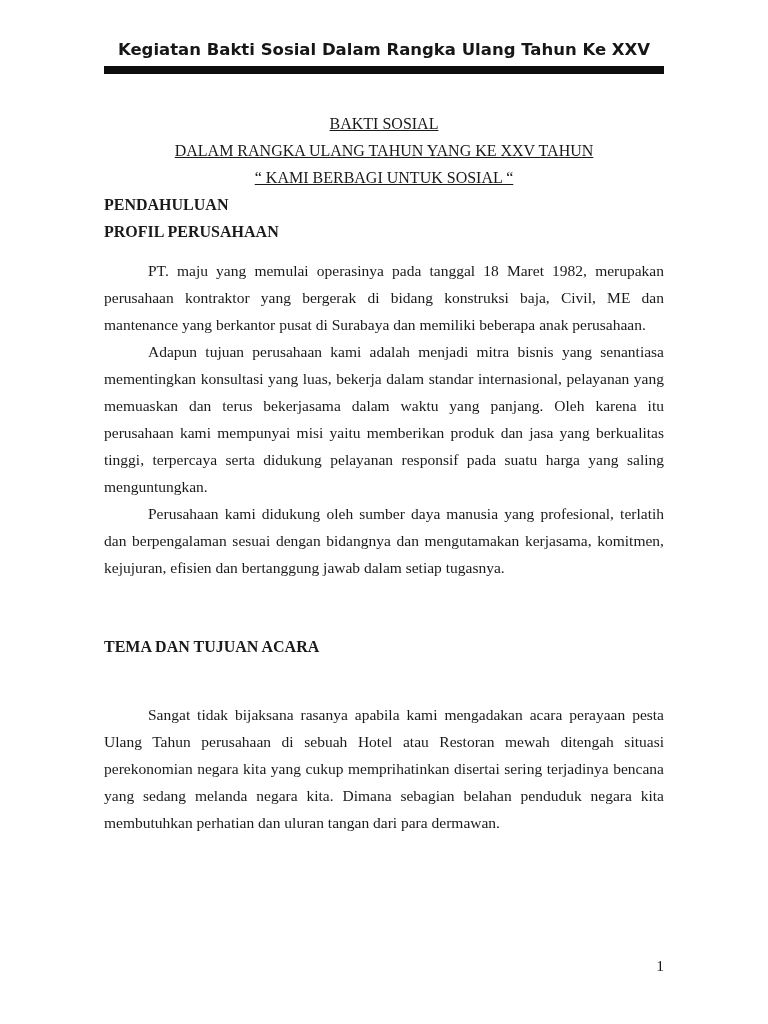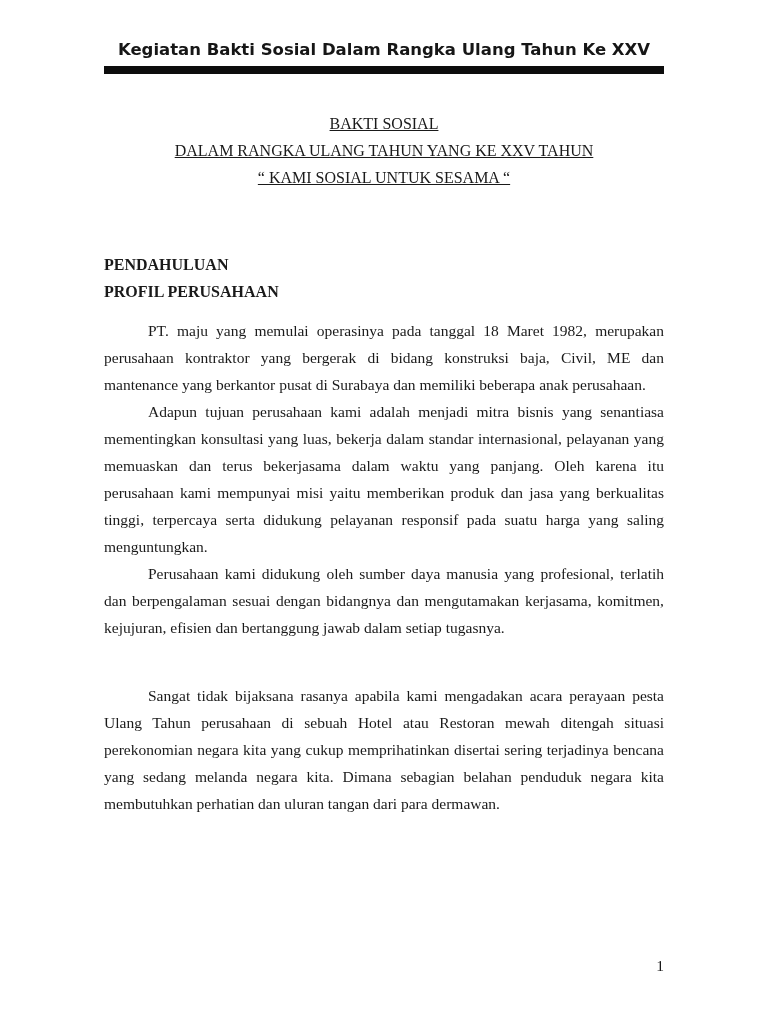--- a/index.html
+++ b/index.html
@@ -44,21 +44,20 @@
     }
     .doc-title {
       font-family: "Liberation Serif", serif;
       font-weight: normal;
       font-size: 16px;
       line-height: 27px;
       text-decoration: underline;
       color: #1a1a1a;
     }
     .section-headings {
-      margin-top: 60px;
     }
     .section-heading {
       font-family: "Liberation Serif", serif;
       font-weight: bold;
       font-size: 16px;
       line-height: 27px;
       color: #1a1a1a;
     }
     .body-para {
       font-family: "Liberation Serif", serif;
@@ -95,31 +94,32 @@
 
 <div class="page">
   <div class="content">
 
     <div class="header-title">Kegiatan Bakti Sosial Dalam Rangka Ulang Tahun Ke XXV</div>
     <div class="header-rule"></div>
 
     <div class="title-block">
       <div class="doc-title">BAKTI SOSIAL</div>
       <div class="doc-title">DALAM RANGKA ULANG TAHUN YANG KE XXV TAHUN</div>
-      <div class="doc-title">“ KAMI SOSIAL UNTUK SESAMA “</div>
+      <div class="doc-title">“ KAMI BERBAGI UNTUK SOSIAL “</div>
     </div>
 
     <div class="section-headings">
       <div class="section-heading">PENDAHULUAN</div>
       <div class="section-heading">PROFIL PERUSAHAAN</div>
     </div>
 
     <p class="body-para first-para">PT. maju yang  memulai operasinya pada tanggal 18 Maret 1982, merupakan perusahaan kontraktor yang bergerak di bidang konstruksi baja, Civil, ME dan mantenance yang berkantor pusat di Surabaya dan memiliki beberapa anak perusahaan.</p>
     <p class="body-para">Adapun tujuan perusahaan kami adalah menjadi mitra bisnis yang senantiasa mementingkan konsultasi yang luas, bekerja dalam standar internasional, pelayanan yang memuaskan dan terus bekerjasama dalam waktu yang panjang. Oleh karena itu perusahaan kami mempunyai misi yaitu memberikan produk dan jasa yang berkualitas tinggi, terpercaya serta didukung pelayanan responsif pada suatu harga yang saling menguntungkan.</p>
     <p class="body-para">Perusahaan kami didukung oleh sumber daya manusia yang profesional, terlatih dan berpengalaman sesuai dengan bidangnya dan mengutamakan kerjasama, komitmen, kejujuran, efisien dan bertanggung jawab dalam setiap tugasnya.</p>
 
+    <div class="section-heading tema-heading">TEMA DAN TUJUAN ACARA</div>
 
     <p class="body-para tema-para">Sangat tidak bijaksana rasanya apabila kami mengadakan acara perayaan pesta Ulang Tahun perusahaan di sebuah Hotel atau Restoran mewah ditengah situasi perekonomian negara kita yang cukup memprihatinkan disertai sering terjadinya bencana yang sedang melanda negara kita. Dimana sebagian  belahan penduduk negara kita membutuhkan perhatian dan uluran tangan  dari para dermawan.</p>
 
   </div>
 
   <div class="page-number">1</div>
 </div>
 
 </body></html>

